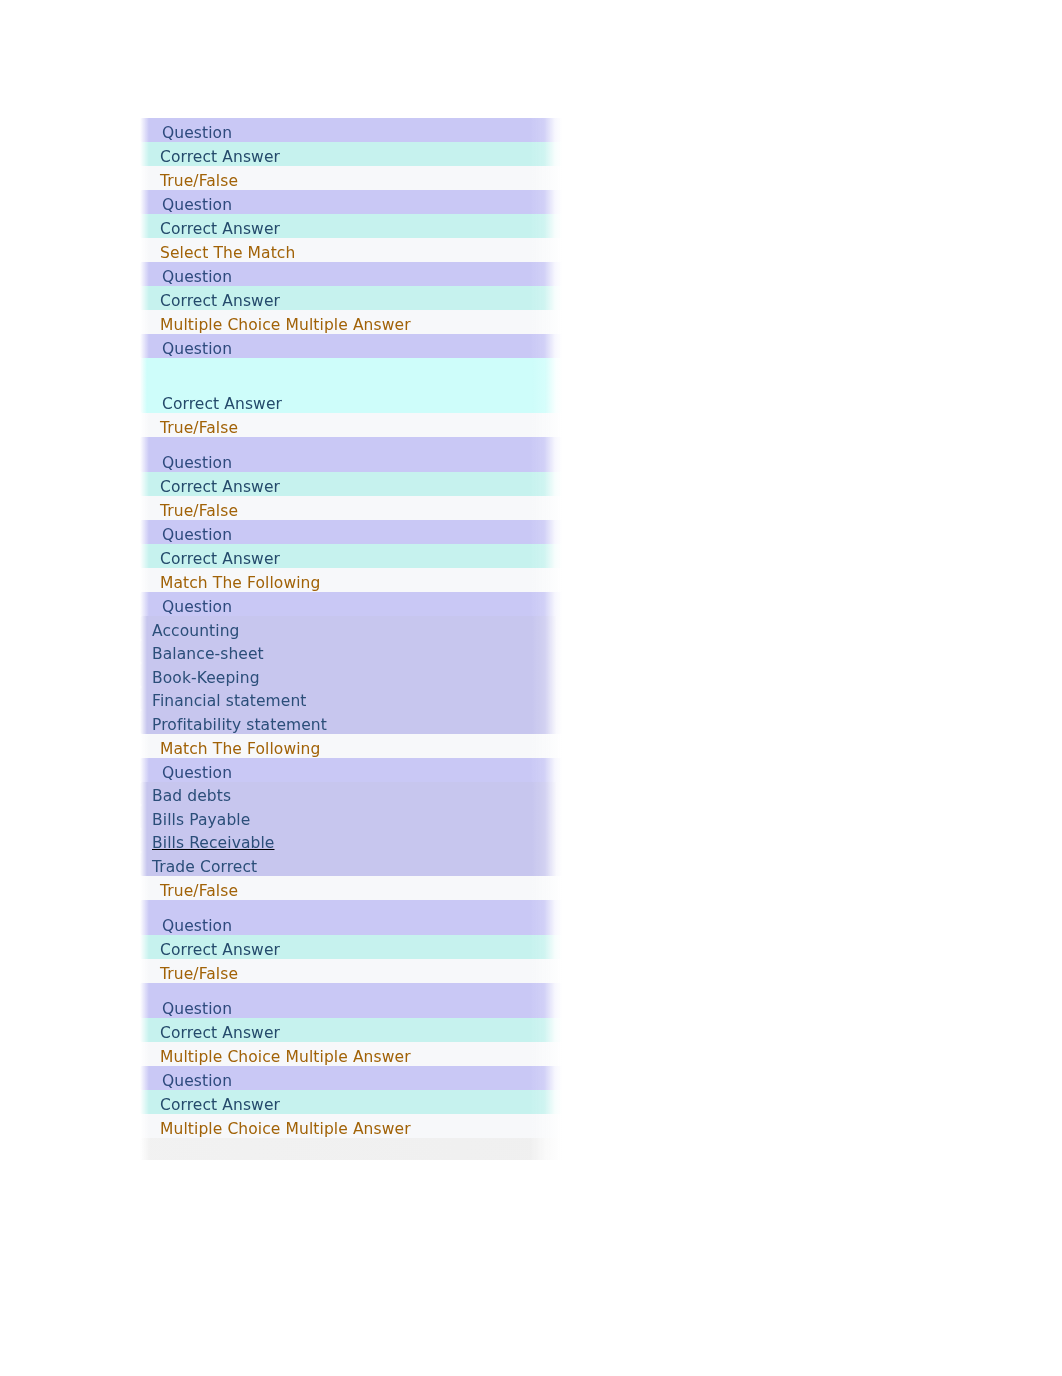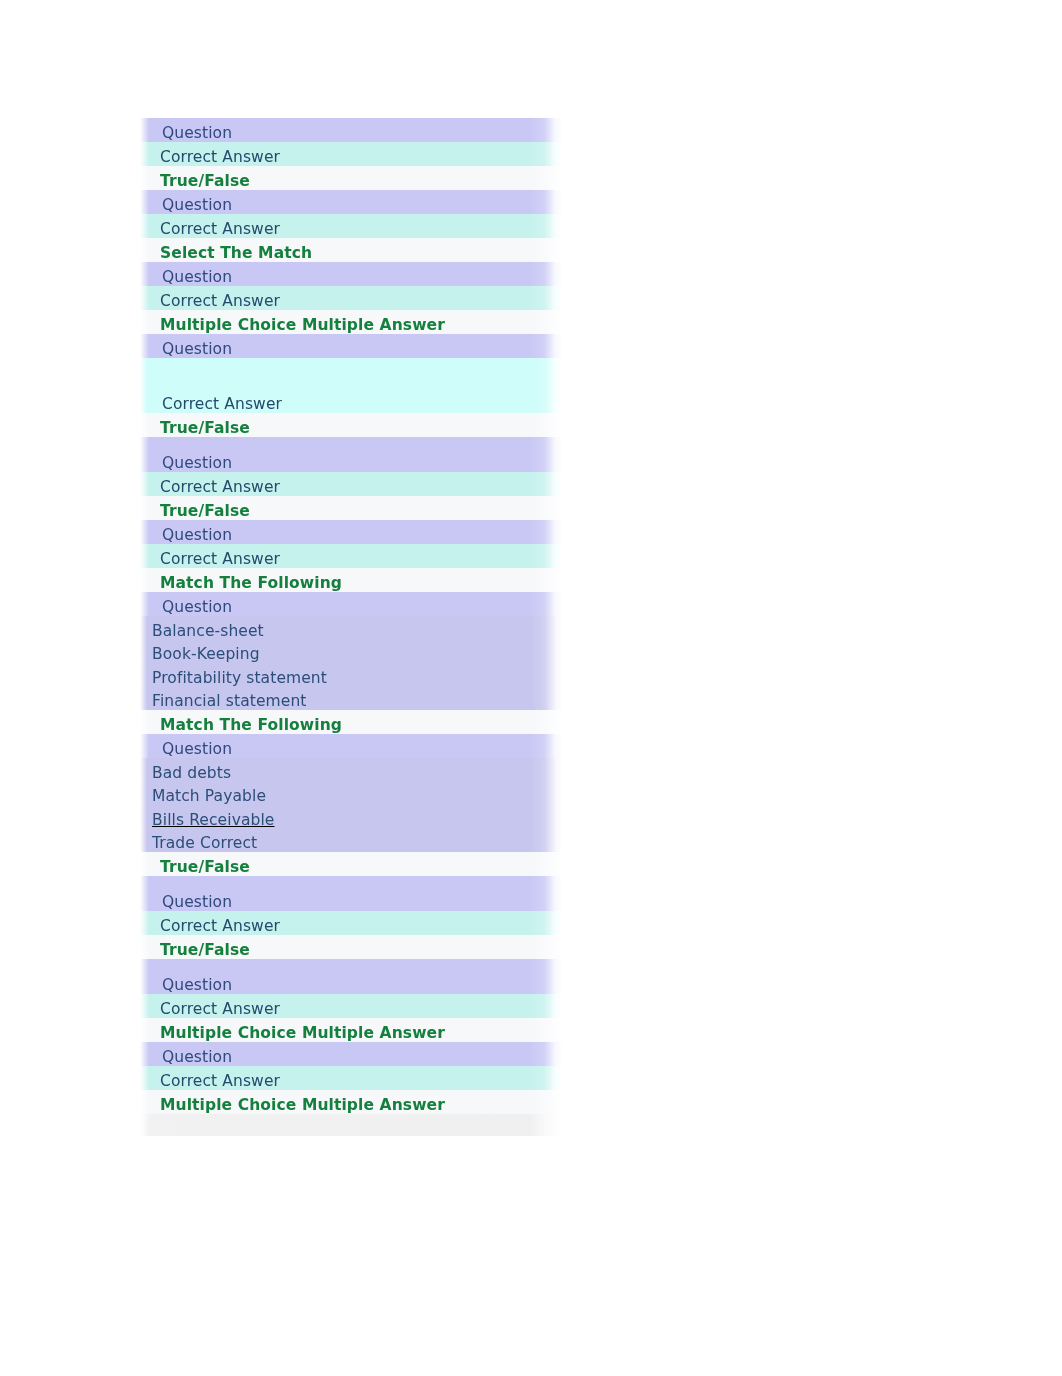--- a/index.html
+++ b/index.html
@@ -114,22 +114,22 @@
         rgba(240,240,240,0.35) 406px,
         rgba(240,240,240,0) 422px);
   }
 
   .txt {
     font-size: 15.5px;
     color: #2d4a7d;
     letter-spacing: 0.1px;
   }
   .row.h .txt {
-    font-weight: bold;
-    color: #15803d;
+    font-weight: normal;
+    color: #a16207;
     font-size: 15.5px;
   }
   .row.a .txt, .row.a-bright .txt { color: #244a6b; }
   .row.m .txt { color: #2b4e79; }
 
   .ind-20 { padding-left: 21px; }
   .ind-18 { padding-left: 19px; }
   .ind-11 { padding-left: 11px; }
 
   
@@ -201,42 +201,45 @@
     <div class="row a" style="height: 24px;">
       <span class="txt ind-18">Correct Answer</span>
     </div>
     <div class="row h" style="height: 24px;">
       <span class="txt ind-18">Match The Following</span>
     </div>
     <div class="row q" style="height: 24px;">
       <span class="txt ind-20">Question</span>
     </div>
     <div class="row m" style="height: 23.5px;">
+      <span class="txt ind-11">Accounting</span>
+    </div>
+    <div class="row m" style="height: 23.5px;">
       <span class="txt ind-11">Balance-sheet</span>
     </div>
     <div class="row m" style="height: 23.5px;">
       <span class="txt ind-11">Book-Keeping</span>
     </div>
     <div class="row m" style="height: 23.5px;">
+      <span class="txt ind-11">Financial statement</span>
+    </div>
+    <div class="row m" style="height: 23.5px;">
       <span class="txt ind-11">Profitability statement</span>
     </div>
-    <div class="row m" style="height: 23.5px;">
-      <span class="txt ind-11">Financial statement</span>
-    </div>
     <div class="row h" style="height: 24px;">
       <span class="txt ind-18">Match The Following</span>
     </div>
     <div class="row q" style="height: 24px;">
       <span class="txt ind-20">Question</span>
     </div>
     <div class="row m" style="height: 23.5px;">
       <span class="txt ind-11">Bad debts</span>
     </div>
     <div class="row m" style="height: 23.5px;">
-      <span class="txt ind-11">Match Payable</span>
+      <span class="txt ind-11">Bills Payable</span>
     </div>
     <div class="row m" style="height: 23.5px; text-decoration: underline;">
       <span class="txt ind-11">Bills Receivable</span>
     </div>
     <div class="row m" style="height: 23.5px;">
       <span class="txt ind-11">Trade Correct</span>
     </div>
     <div class="row h" style="height: 24px;">
       <span class="txt ind-18">True/False</span>
     </div>

